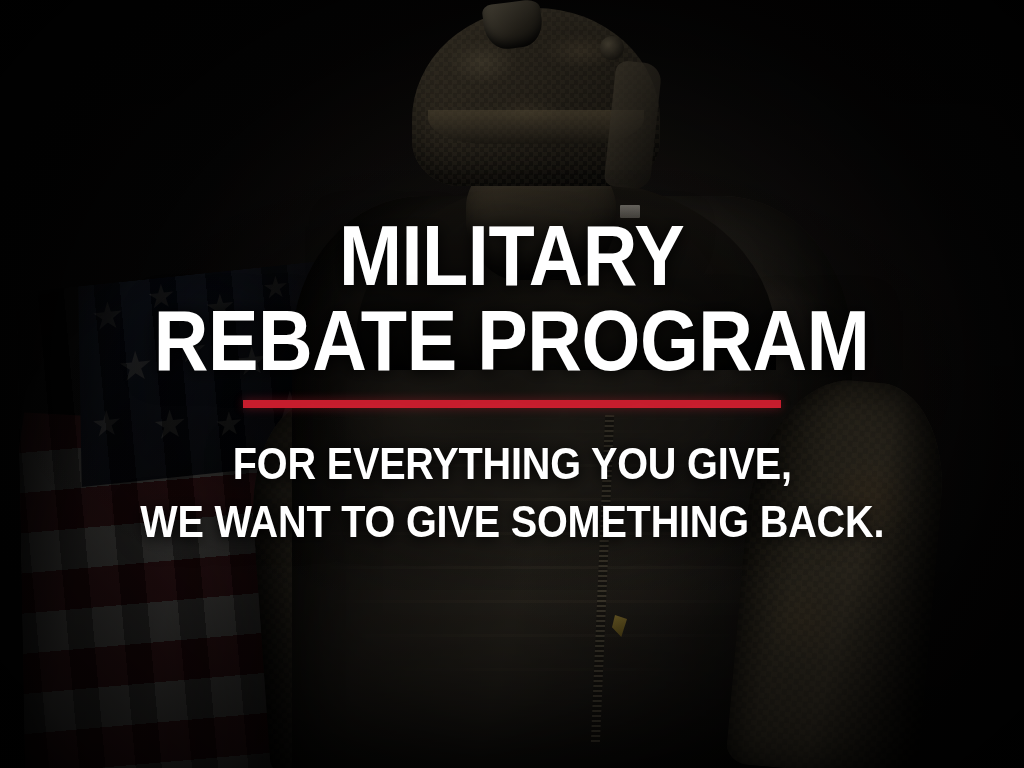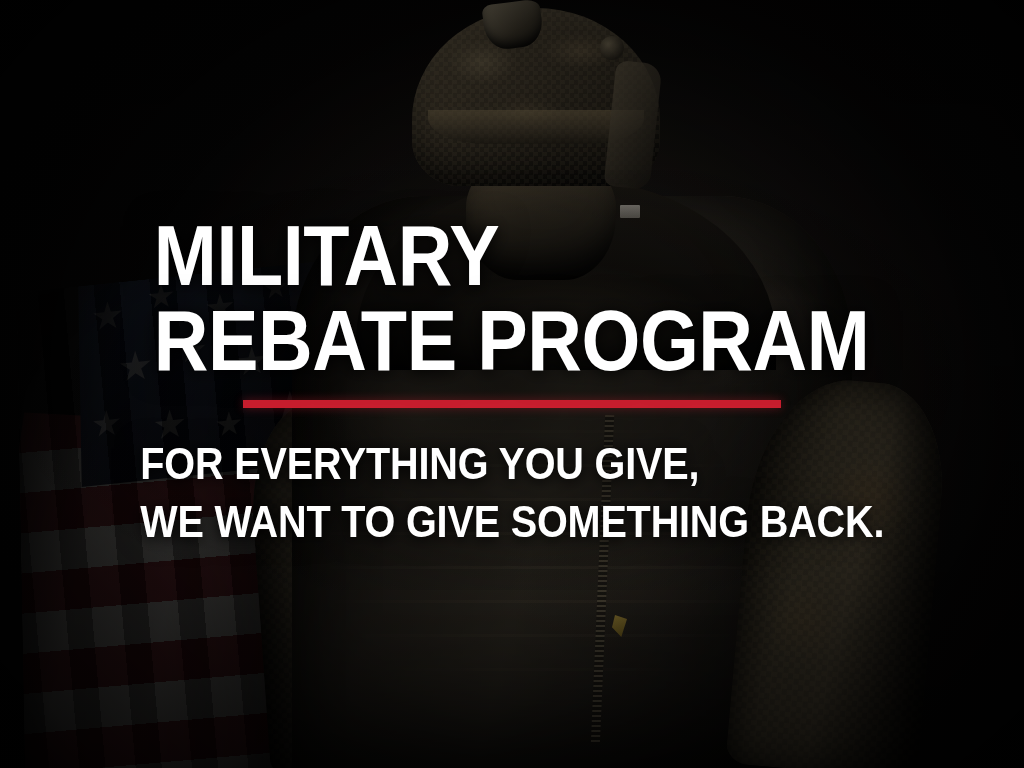--- a/index.html
+++ b/index.html
@@ -229,21 +229,21 @@
   .text-scrim{
     position:absolute; left:0; top:170px; width:1024px; height:420px;
     background:radial-gradient(ellipse 64% 70% at 50% 50%, rgba(0,0,0,.50) 0%, rgba(0,0,0,.22) 56%, rgba(0,0,0,0) 82%);
   }
 
   
   .overlay{
     position:absolute; inset:0;
     display:flex; flex-direction:column;
     align-items:center; justify-content:flex-start;
-    text-align:left;
+    text-align:center;
   }
 
   .headline{
     margin-top:213px;
     color:#fff;
     font-family:"Liberation Sans", sans-serif;
     font-weight:bold;
     font-size:86px;
     line-height:.99;
     letter-spacing:-0.5px;

